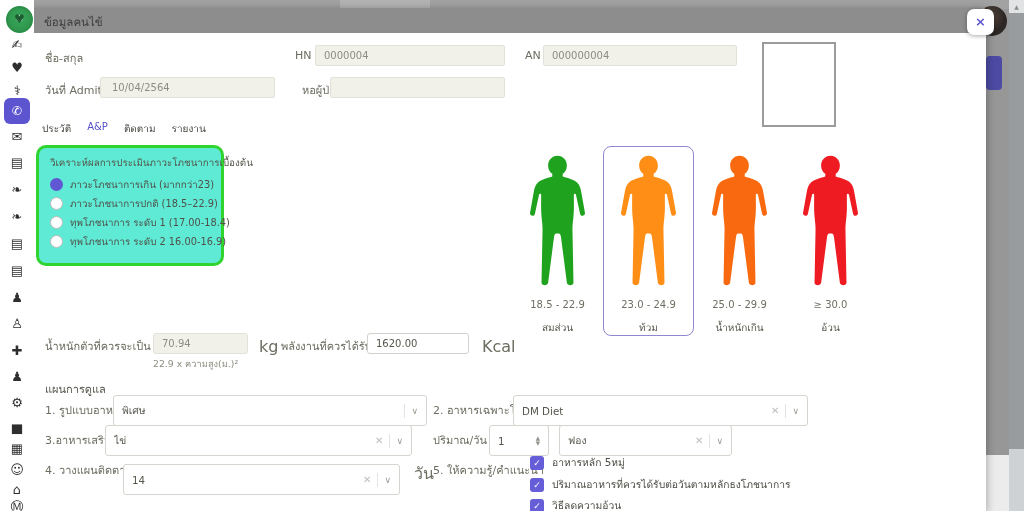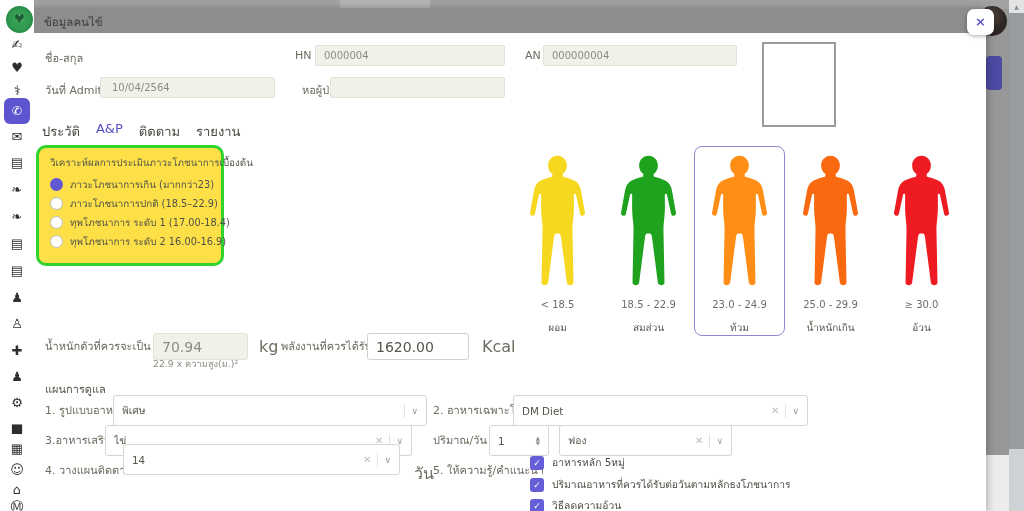--- a/index.html
+++ b/index.html
@@ -36,39 +36,39 @@
   .close-btn{position:absolute;left:937px;top:1px;width:27px;height:26px;background:#ffffff;border-radius:7px;
     box-shadow:0 1px 4px rgba(0,0,0,.35);color:#5d55ce;font-size:13px;font-weight:bold;
     text-align:center;line-height:26px;cursor:pointer;z-index:12;}
   
   .lbl{position:absolute;font-size:11px;color:#6c6c60;white-space:nowrap;}
   .inp{position:absolute;height:21px;box-sizing:border-box;background:#f1f1ea;border:1px solid #e3e2d9;
     border-radius:2px;font-size:10px;color:#8c8c82;padding:0 8px;font-family:inherit;}
   .photo-box{position:absolute;left:732px;top:34px;width:74px;height:85px;background:#fff;border:2px solid #9b9b9b;box-sizing:border-box;}
   
   .tabs{position:absolute;left:12px;top:113px;display:flex;gap:16px;}
-  .tab{font-size:13px;color:#464640;padding-bottom:14px;cursor:pointer;}
+  .tab{font-size:10px;color:#464640;padding-bottom:14px;cursor:pointer;}
   .tab.active{color:#5750c8;border-bottom:2px solid #8f8adb;}
   
   .green-box{position:absolute;left:6px;top:137px;width:188px;height:121px;border:3.5px solid #2fd42f;
-    border-radius:10px;box-sizing:border-box;padding:7px 11px;background:#fde047;}
+    border-radius:10px;box-sizing:border-box;padding:7px 11px;background:#5eead4;}
   .gb-title{font-size:9.8px;color:#55554b;margin-bottom:7px;white-space:nowrap;}
   .radio-row{display:flex;align-items:center;margin-bottom:5px;height:14px;cursor:pointer;}
   .radio{width:13px;height:13px;border-radius:50%;box-sizing:border-box;border:1.5px solid #bcbcbc;background:#fff;flex:0 0 13px;}
   .radio.on{border:none;background:#6157d4;}
   .radio-lbl{font-size:9.8px;color:#50504a;margin-left:7px;white-space:nowrap;}
   
   .figs{position:absolute;left:482px;top:138px;display:flex;}
   .fig-card{width:91px;height:190px;display:flex;flex-direction:column;align-items:center;
     border:1.5px solid transparent;border-radius:8px;box-sizing:border-box;padding-top:8px;cursor:pointer;}
   .fig-card.sel{border-color:#8e88d2;}
   .fig-range{font-size:10px;color:#6e6e64;margin-top:12px;}
   .fig-label{font-size:10px;color:#55554b;margin-top:10px;}
   
-  .winp{position:absolute;height:27px;box-sizing:border-box;border-radius:3px;font-size:14px;padding:0 8px;font-family:inherit;}
+  .winp{position:absolute;height:21px;box-sizing:border-box;border-radius:3px;font-size:10px;padding:0 8px;font-family:inherit;}
   .winp.ro{background:#f1f1ea;border:1px solid #e3e2d9;color:#8c8c82;}
   .winp.ed{background:#fff;border:1px solid #d2d2cc;color:#55554b;}
   .formula{position:absolute;left:123px;top:348px;font-size:9.3px;color:#8d8d82;}
   
   .sel-box{position:absolute;height:31px;box-sizing:border-box;background:#fff;border:1px solid #d6d6d0;
     border-radius:3px;display:flex;align-items:center;padding:0 8px;font-size:10.3px;color:#55554b;cursor:pointer;justify-content:space-between;}
   .sel-box .val{flex:1;white-space:nowrap;overflow:hidden;}
   .sel-x{color:#bdbdb7;font-size:10px;margin:0 6px;}
   .sel-div{width:1px;height:14px;background:#e4e4df;}
   .sel-ch{color:#9a9a92;font-size:9px;margin-left:6px;}
@@ -168,27 +168,20 @@
         <div class="radio-row">
           <span class="radio"></span>
           <span class="radio-lbl">ทุพโภชนาการ ระดับ 2 16.00-16.9)</span>
         </div>
       </div>
   </div>
 
   <div class="figs" id="figs">
       <div class="fig-card">
         <svg class="person" width="63" height="132" viewBox="0 0 90 190">
-          <use href="#person-shape" fill="#F5D81F"></use>
-        </svg>
-        <div class="fig-range">&lt; 18.5</div>
-        <div class="fig-label">ผอม</div>
-      </div>
-      <div class="fig-card">
-        <svg class="person" width="63" height="132" viewBox="0 0 90 190">
           <use href="#person-shape" fill="#1FA21E"></use>
         </svg>
         <div class="fig-range">18.5 - 22.9</div>
         <div class="fig-label">สมส่วน</div>
       </div>
       <div class="fig-card sel">
         <svg class="person" width="63" height="132" viewBox="0 0 90 190">
           <use href="#person-shape" fill="#FF8E16"></use>
         </svg>
         <div class="fig-range">23.0 - 24.9</div>
@@ -250,21 +243,21 @@
       </span>
   </div>
   <div class="sel-box" style="left:529px;top:417px;width:173px">
     <span class="val">ฟอง</span>
     <span class="sel-x">✕</span>
     <span class="sel-div"></span>
     <span class="sel-ch">∨</span>
   </div>
 
   <span class="lbl" style="left:15px;top:453px">4. วางแผนติดตาม</span>
-  <div class="sel-box" style="left:93px;top:436px;width:277px">
+  <div class="sel-box" style="left:93px;top:456px;width:277px">
     <span class="val">14</span>
     <span class="sel-x">✕</span>
     <span class="sel-div"></span>
     <span class="sel-ch">∨</span>
   </div>
   <span class="unit" style="left:384px;top:453px">วัน</span>
   <span class="lbl" style="left:403px;top:453px">5. ให้ความรู้/คำแนะนำ</span>
   <div id="edu-list"></div>
 <div class="cb-row" style="left: 500px; top: 447px;">
       <span class="cb">✓</span>

